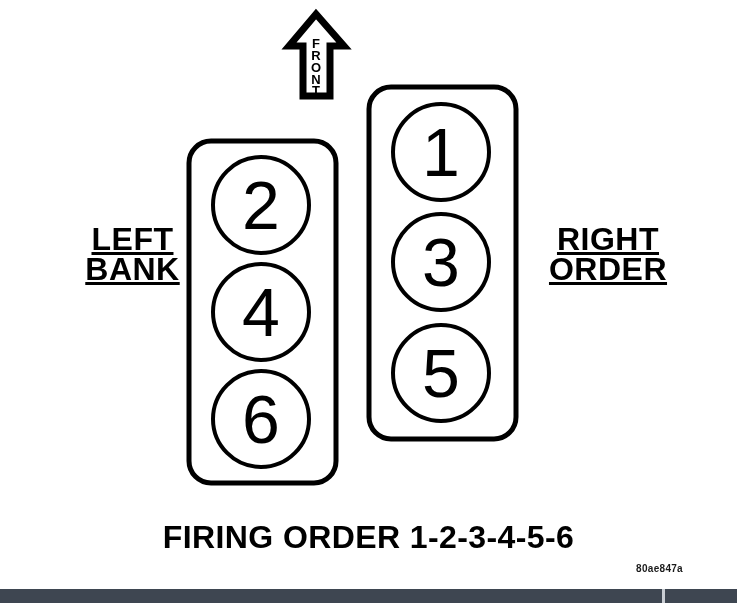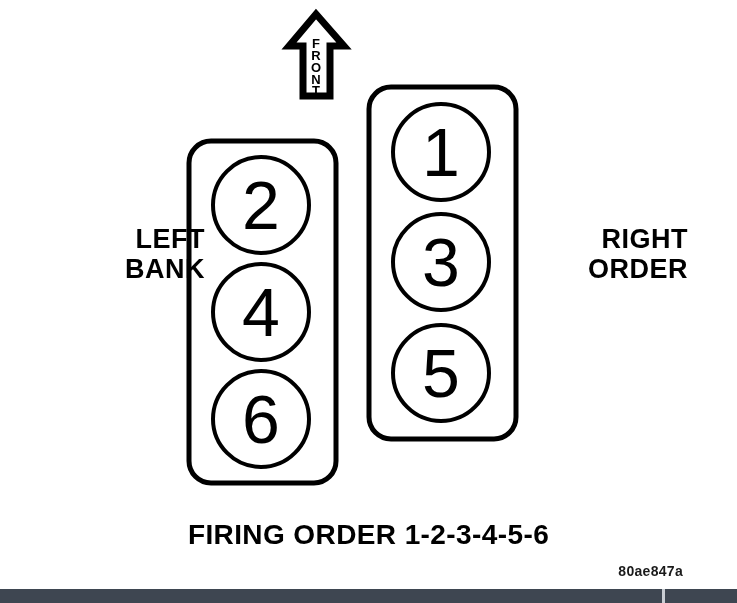--- a/index.html
+++ b/index.html
@@ -21,58 +21,59 @@
     position: absolute;
     left: 0;
     top: 0;
     width: 737px;
     height: 589px;
   }
   .bank-label {
     position: absolute;
     font-family: "Liberation Sans", sans-serif;
     font-weight: bold;
-    font-size: 27px;
+    font-size: 32px;
     line-height: 30px;
     letter-spacing: 0.5px;
     color: #000000;
-    text-align: right;
+    text-align: center;
     white-space: pre-line;
+    text-decoration: underline;
   }
   #left-bank-label {
     left: 60px;
     top: 224px;
     width: 145px;
   }
   #right-bank-label {
     left: 528px;
     top: 224px;
     width: 160px;
   }
   #firing-order-caption {
     position: absolute;
     left: 0;
     top: 519px;
     width: 737px;
     text-align: center;
     font-family: "Liberation Sans", sans-serif;
     font-weight: bold;
-    font-size: 28px;
+    font-size: 32px;
     letter-spacing: 0.4px;
     color: #000000;
   }
   #image-code {
     position: absolute;
     left: 0;
     top: 563px;
     width: 683px;
     text-align: right;
     font-family: "Liberation Sans", sans-serif;
     font-weight: bold;
-    font-size: 14px;
+    font-size: 10px;
     letter-spacing: 0.3px;
     color: #1a1a1a;
   }
   #bottom-bar {
     position: absolute;
     left: 0;
     top: 589px;
     width: 737px;
     height: 14px;
     background: #3e4651;

